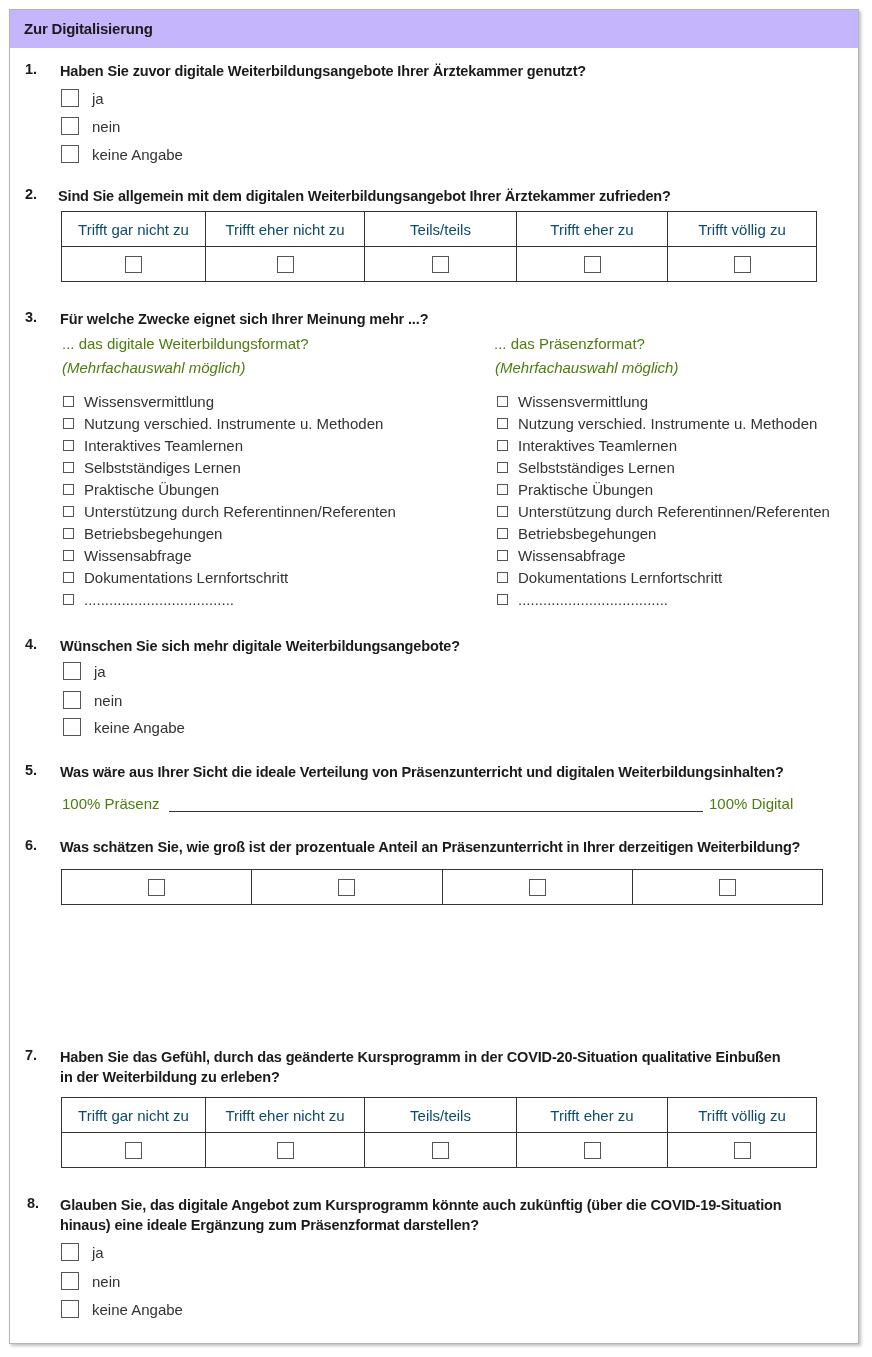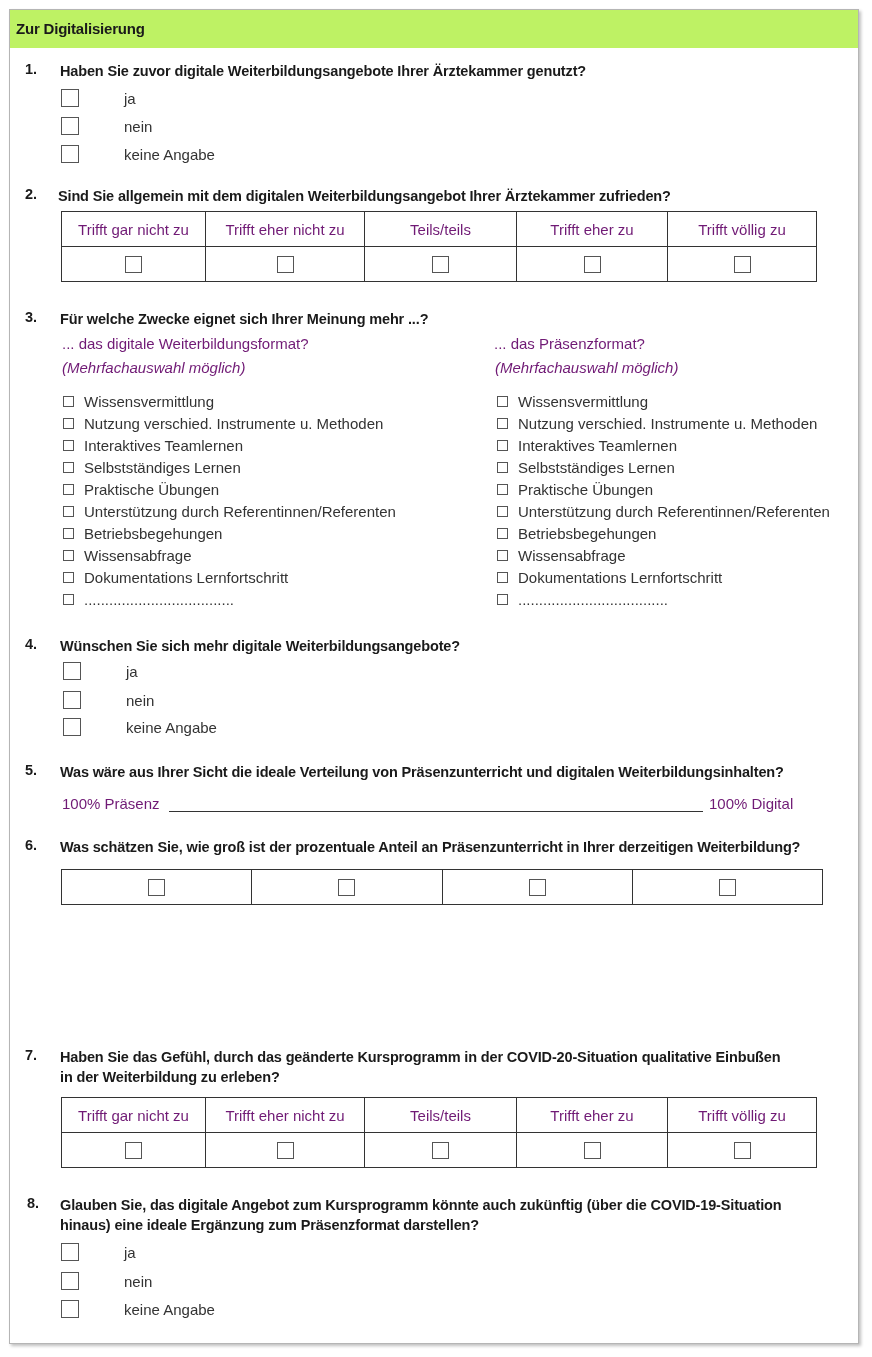--- a/index.html
+++ b/index.html
@@ -1,37 +1,37 @@
 <!DOCTYPE html>
 <html><head>
 <meta charset="utf-8">
 <style>
   html, body { margin: 0; padding: 0; background: #ffffff; }
   body { width: 872px; height: 1357px; position: relative; overflow: hidden;
          font-family: "Liberation Sans", sans-serif; color: #1a1a1a; }
   .page { position: absolute; left: 9px; top: 9px; width: 848px; height: 1333px;
           background: #fff; border: 1px solid #b5b5b5;
           box-shadow: 2px 2px 3px rgba(0,0,0,0.25); }
-  .band { position: absolute; left: 0; right: 0; height: 38px; background: #bef264;
-          font-size: 15px; font-weight: bold; line-height: 38px; padding-left: 6px;
+  .band { position: absolute; left: 0; right: 0; height: 38px; background: #c4b5fd;
+          font-size: 15px; font-weight: bold; line-height: 38px; padding-left: 14px;
           letter-spacing: -0.2px; }
   .q { position: absolute; font-size: 14.5px; font-weight: bold; letter-spacing: -0.15px; }
   .q .num { position: absolute; left: 0; width: 30px; }
   .q .txt { position: absolute; left: 35px; white-space: nowrap; line-height: 20px; }
-  .opt { position: absolute; font-size: 15px; font-weight: normal; display: flex; align-items: center; gap: 32px; }
+  .opt { position: absolute; font-size: 15px; font-weight: normal; display: flex; align-items: center; }
   .box { width: 15px; height: 15px; border: 1px solid #555; background: #fff; box-sizing: border-box; display: inline-block; }
   .opt .lbl { margin-left: 13px; color: #333; }
   .mopt { position: absolute; font-size: 15px; display: flex; align-items: center; color: #333; }
   .mopt .sbox { width: 11px; height: 11px; border: 1px solid #555; box-sizing: border-box; display: inline-block; margin-right: 10px; }
-  table.scale { position: absolute; border-collapse: collapse; font-size: 15px; color: #701a75; }
+  table.scale { position: absolute; border-collapse: collapse; font-size: 15px; color: #0c4a6e; }
   table.scale td { border: 1px solid #333; text-align: center; padding: 0; }
   table.scale tr.h td { height: 34px; }
   table.scale tr.b td { height: 34px; }
   table.scale .box { width: 17px; height: 17px; vertical-align: middle; }
-  .plain { position: absolute; font-size: 15px; color: #701a75; white-space: nowrap; }
+  .plain { position: absolute; font-size: 15px; color: #4d7c0f; white-space: nowrap; }
   .ital { font-style: italic; }
   .rule { position: absolute; height: 1px; background: #333; }
 </style>
 </head>
 <body>
 
 <div class="page">
 
   <div class="band" style="top:0;">Zur Digitalisierung</div>
 

